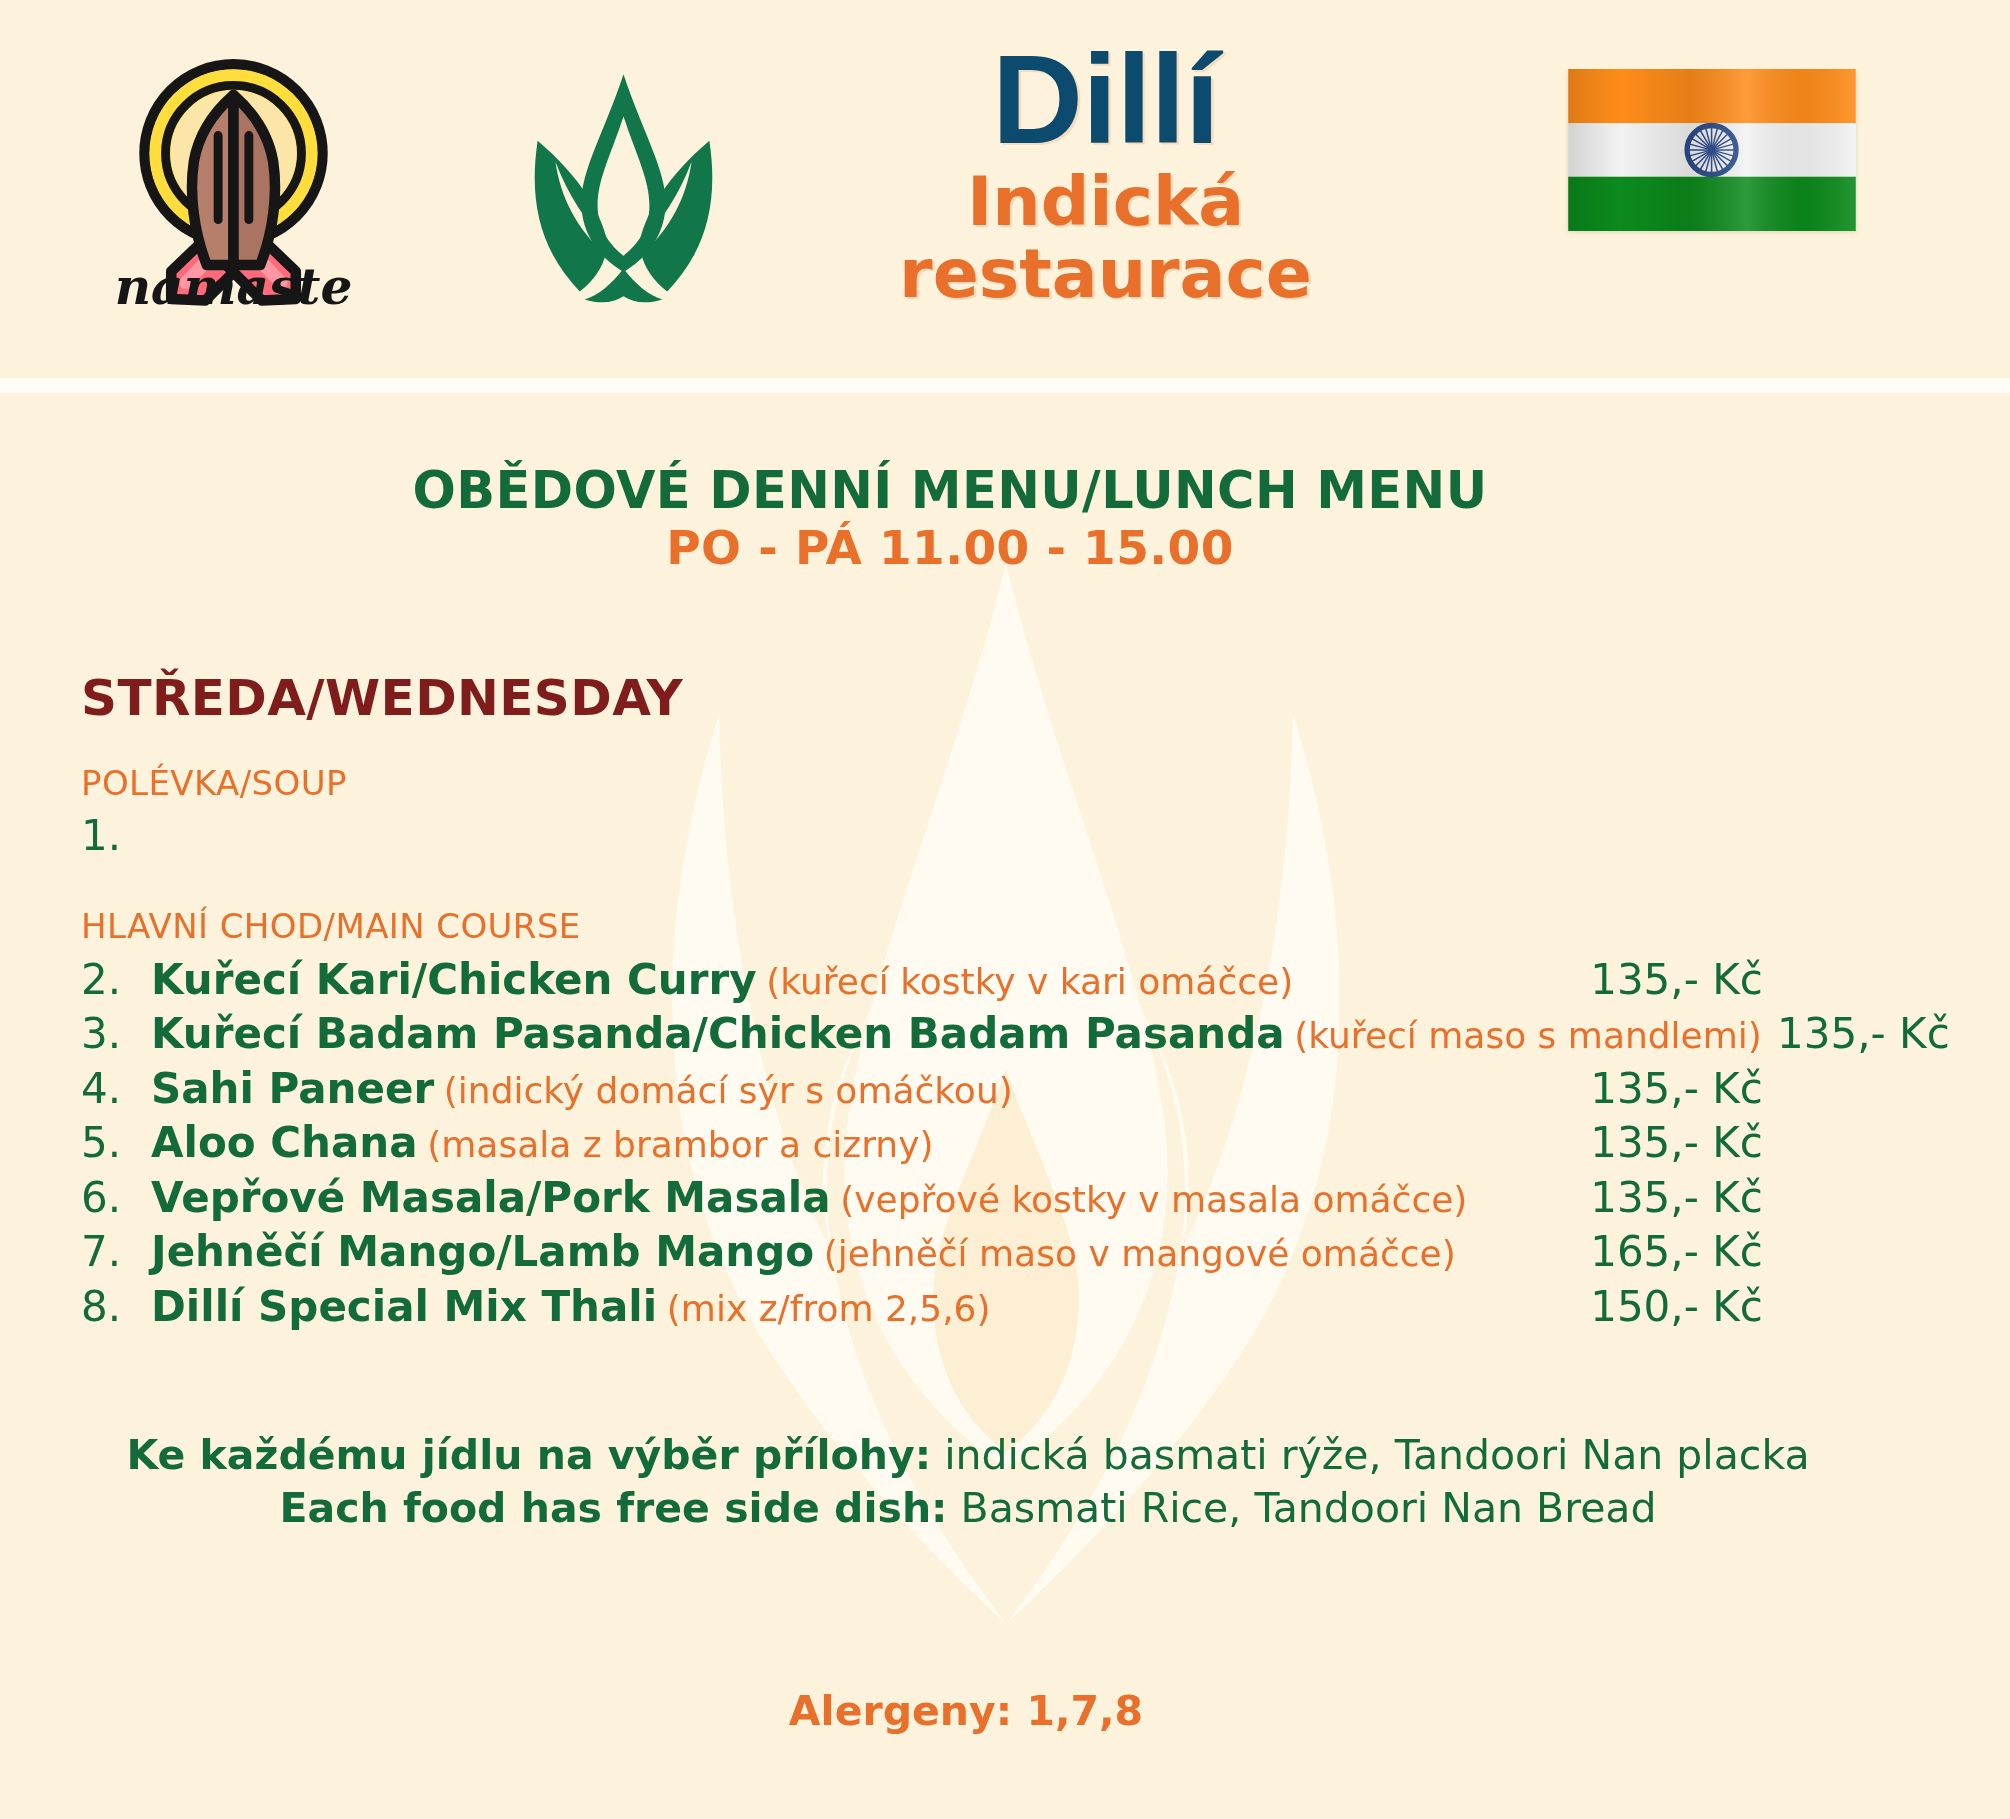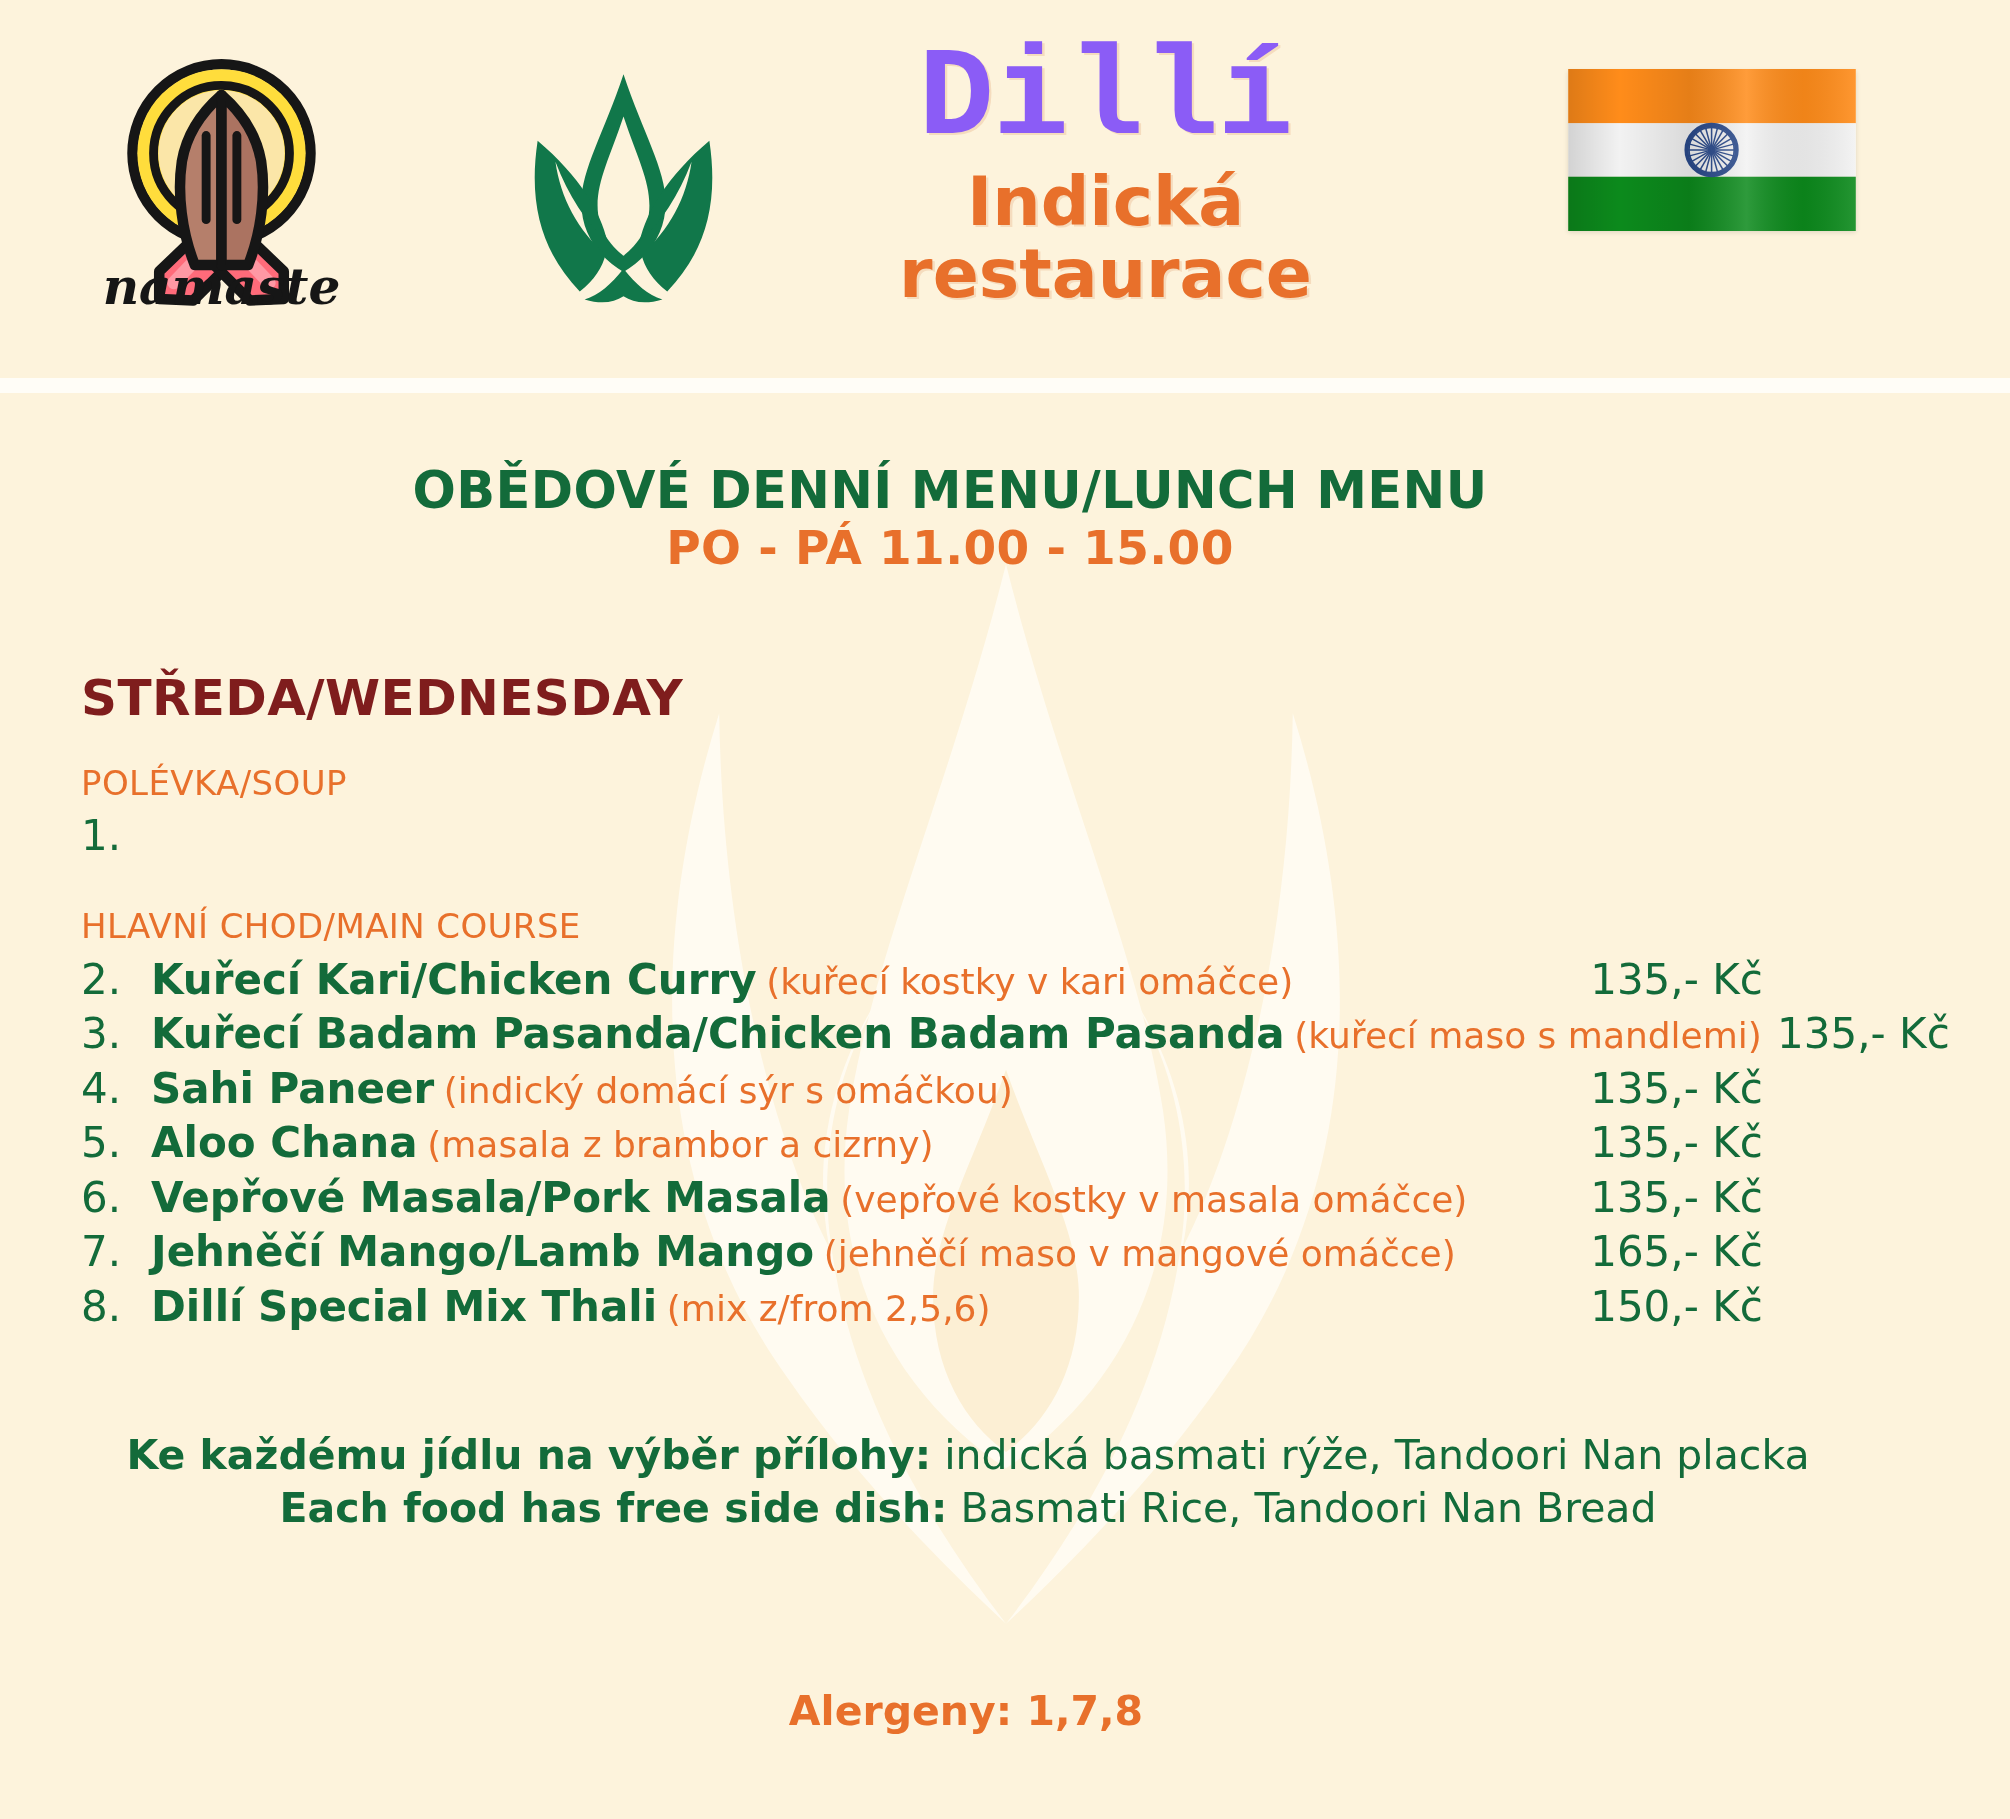--- a/index.html
+++ b/index.html
@@ -42,21 +42,21 @@
     left: 0;
     top: 378px;
     width: 2011px;
     height: 14.6px;
     background: #FFFDF7;
     z-index: 2;
   }
 
   .logo-namaste {
     position: absolute;
-    left: 96px;
+    left: 108px;
     top: 32px;
     width: 251px;
     height: 275px;
   }
   .logo-namaste svg { display:block; width:100%; height:100%; }
 
   .logo-flame {
     position: absolute;
     left: 510px;
     top: 63px;
@@ -66,25 +66,25 @@
   .logo-flame svg { display:block; width:100%; height:100%; }
 
   .brand-block {
     position: absolute;
     left: 753px;
     top: 37px;
     width: 705px;
     text-align: center;
   }
   .brand-title {
-    font-family: Liberation Mono, monospace;
+    font-family: Liberation Sans, sans-serif;
     font-size: 126px;
     font-weight: bold;
     line-height: 1.0;
-    color: #8b5cf6;
+    color: #0c4a6e;
     letter-spacing: -0.8px;
     margin: 0;
     text-shadow: 2.4px 2.4px 0 rgba(222,150,100,0.25);
   }
   .brand-sub {
     font-family: "DejaVu Sans", "Liberation Sans", sans-serif;
     font-size: 68px;
     font-weight: bold;
     line-height: 1.05;
     color: #E8702B;

